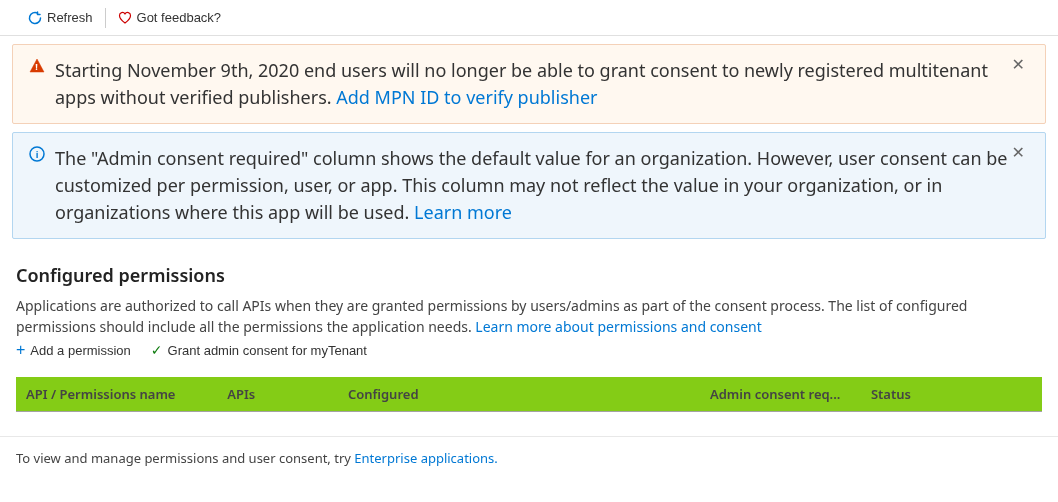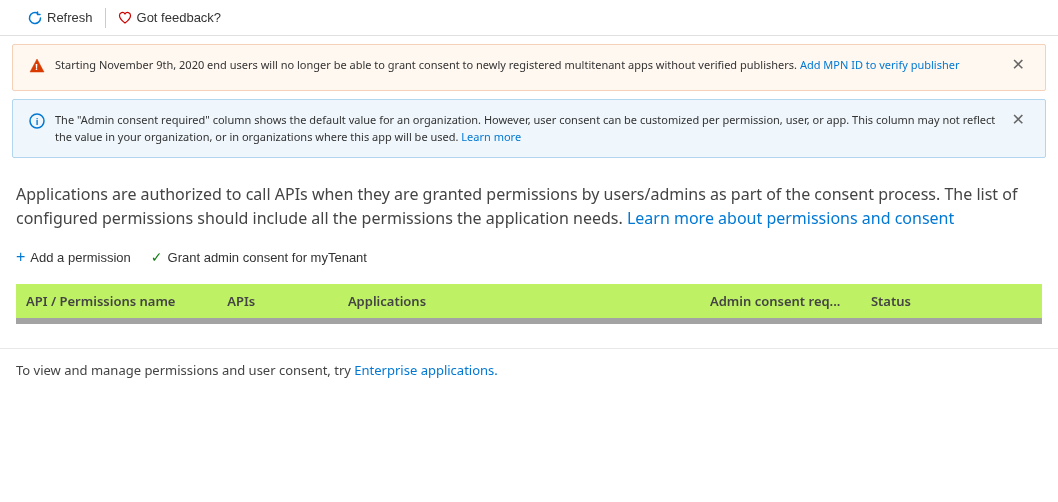--- a/index.html
+++ b/index.html
@@ -55,21 +55,21 @@
       margin: 8px 12px;
       border-radius: 2px;
     }
     .banner-icon {
       margin-right: 10px;
       flex-shrink: 0;
       margin-top: 1px;
     }
     .banner-content {
       flex: 1;
-      font-size: 11px;
+      font-size: 18px;
       line-height: 1.5;
     }
     .banner-close {
       background: none;
       border: none;
       cursor: pointer;
       font-size: 16px;
       color: #666;
       padding: 0 4px;
       flex-shrink: 0;
@@ -83,24 +83,23 @@
     .main {
       padding: 16px 16px;
     }
     .section-title {
       font-size: 18px;
       font-weight: 600;
       color: #222;
       margin-bottom: 8px;
     }
     .section-desc {
-      font-size: 16px;
+      font-size: 14px;
       color: #444;
       line-height: 1.5;
-      margin-bottom: 14px;
     }
     
     .action-bar {
       display: flex;
       align-items: center;
       gap: 20px;
       margin-bottom: 14px;
     }
     .action-btn {
       display: flex;
@@ -125,22 +124,22 @@
     .perm-table {
       width: 100%;
       border-collapse: collapse;
       font-size: 13px;
     }
     .perm-table th {
       text-align: left;
       padding: 8px 10px;
       font-weight: 600;
       color: #444;
-      border-bottom: 6px solid #a3a3a3;
-      background: #bef264;
+      border-bottom: 1px solid #a3a3a3;
+      background: #84cc16;
     }
     .perm-table td {
       padding: 8px 10px;
       border-bottom: 1px solid #e0e0e0;
       color: #333;
     }
     .perm-table .col-api { width: 200px; }
     .perm-table .col-type { width: 120px; }
     .perm-table .col-desc { width: 360px; }
     .perm-table .col-admin { width: 160px; }
@@ -213,20 +212,21 @@
   </span>
   <div class="banner-content">
     <span>The "Admin consent required" column shows the default value for an organization. However, user consent can be customized per permission, user, or app. This column may not reflect the value in your organization, or in organizations where this app will be used.</span>
     <span>  </span>
     <a class="link" href="#">Learn more</a>
   </div>
   <button class="banner-close">✕</button>
 </div>
 
 <div class="main">
+  <h2 class="section-title">Configured permissions</h2>
   <p class="section-desc">
     <span>Applications are authorized to call APIs when they are granted permissions by users/admins as part of the consent process. The list of configured permissions should include all the permissions the application needs.</span>
     <span> </span>
     <a class="link" href="#">Learn more about permissions and consent</a>
   </p>
 
   <div class="action-bar">
     <button class="action-btn">
       <span class="icon-plus">+</span>
       <span>Add a permission</span>
@@ -235,21 +235,21 @@
       <span class="icon-check">✓</span>
       <span>Grant admin consent for myTenant</span>
     </button>
   </div>
 
   <table class="perm-table">
     <thead>
       <tr>
         <th class="col-api">API / Permissions name</th>
         <th class="col-type">APIs</th>
-        <th class="col-desc">Applications</th>
+        <th class="col-desc">Configured</th>
         <th class="col-admin">Admin consent req...</th>
         <th class="col-status">Status</th>
         <th class="col-actions"></th>
       </tr>
     </thead>
     <tbody>
 
 
     </tbody>
   </table>

